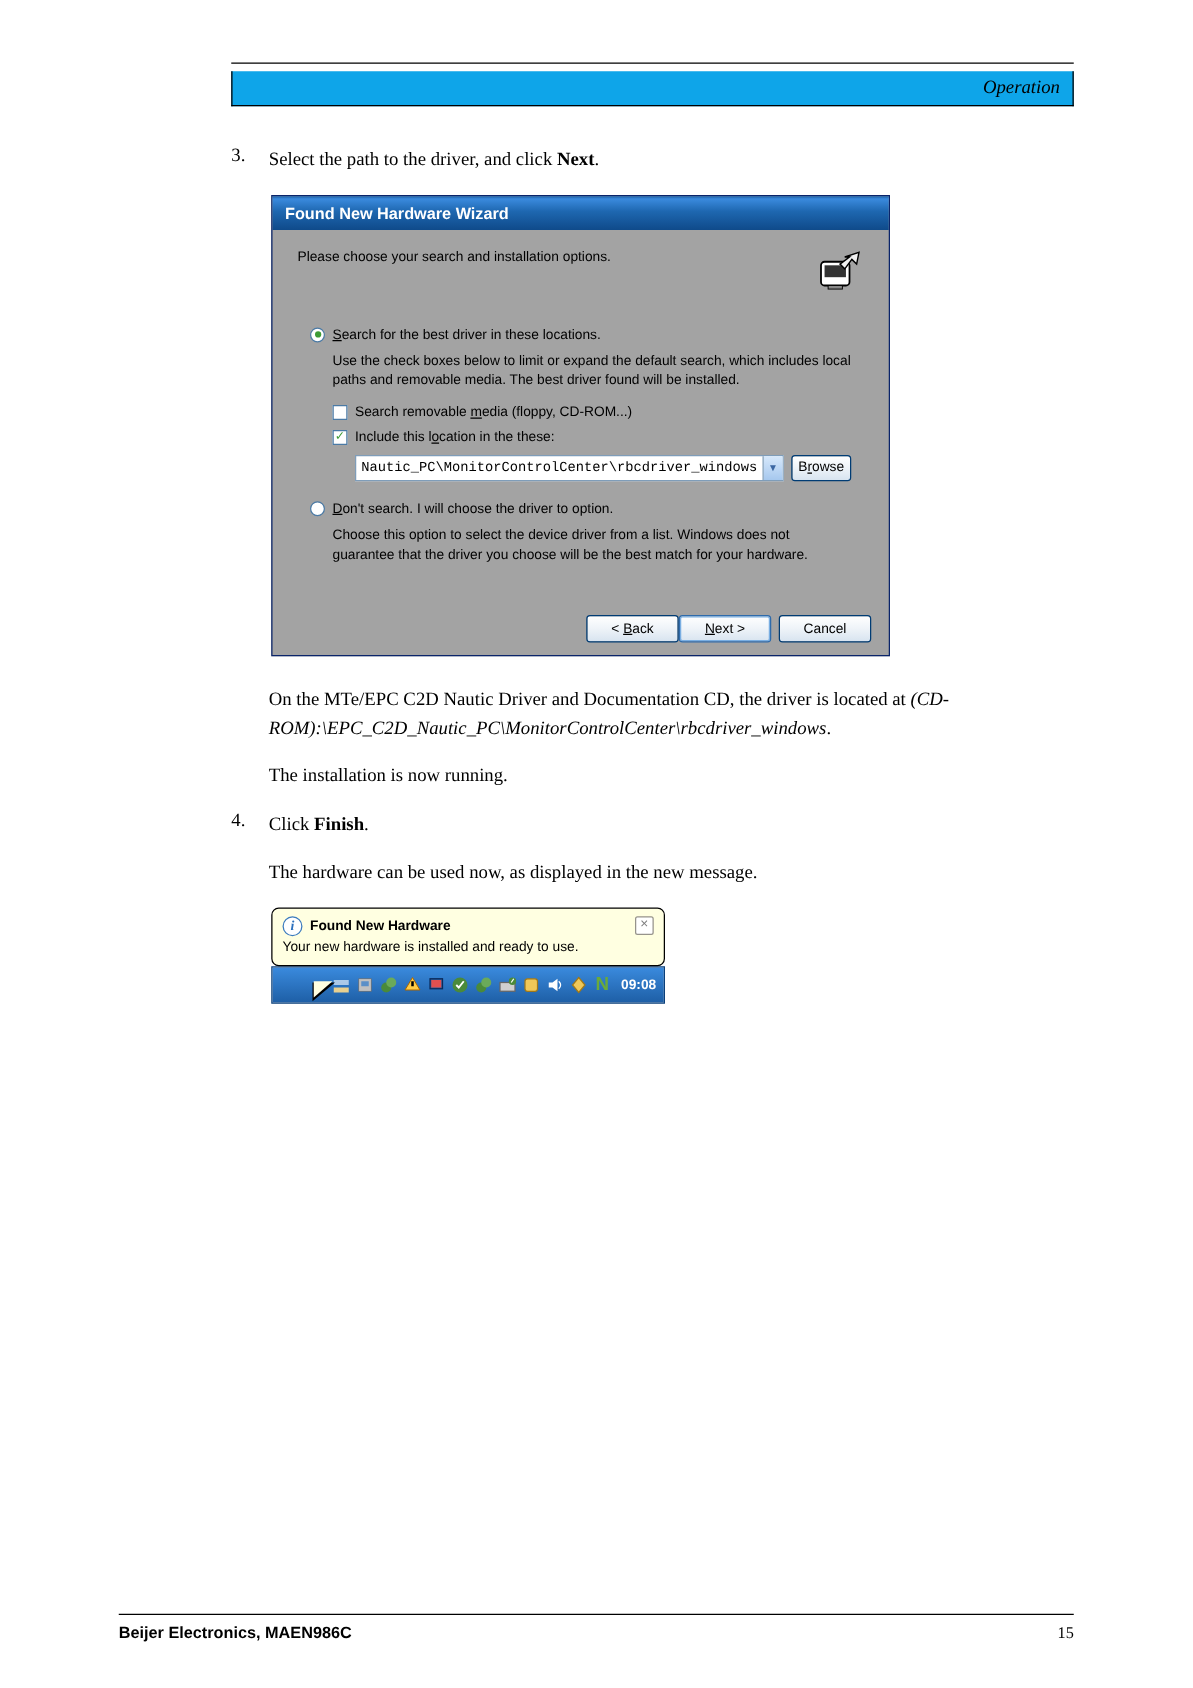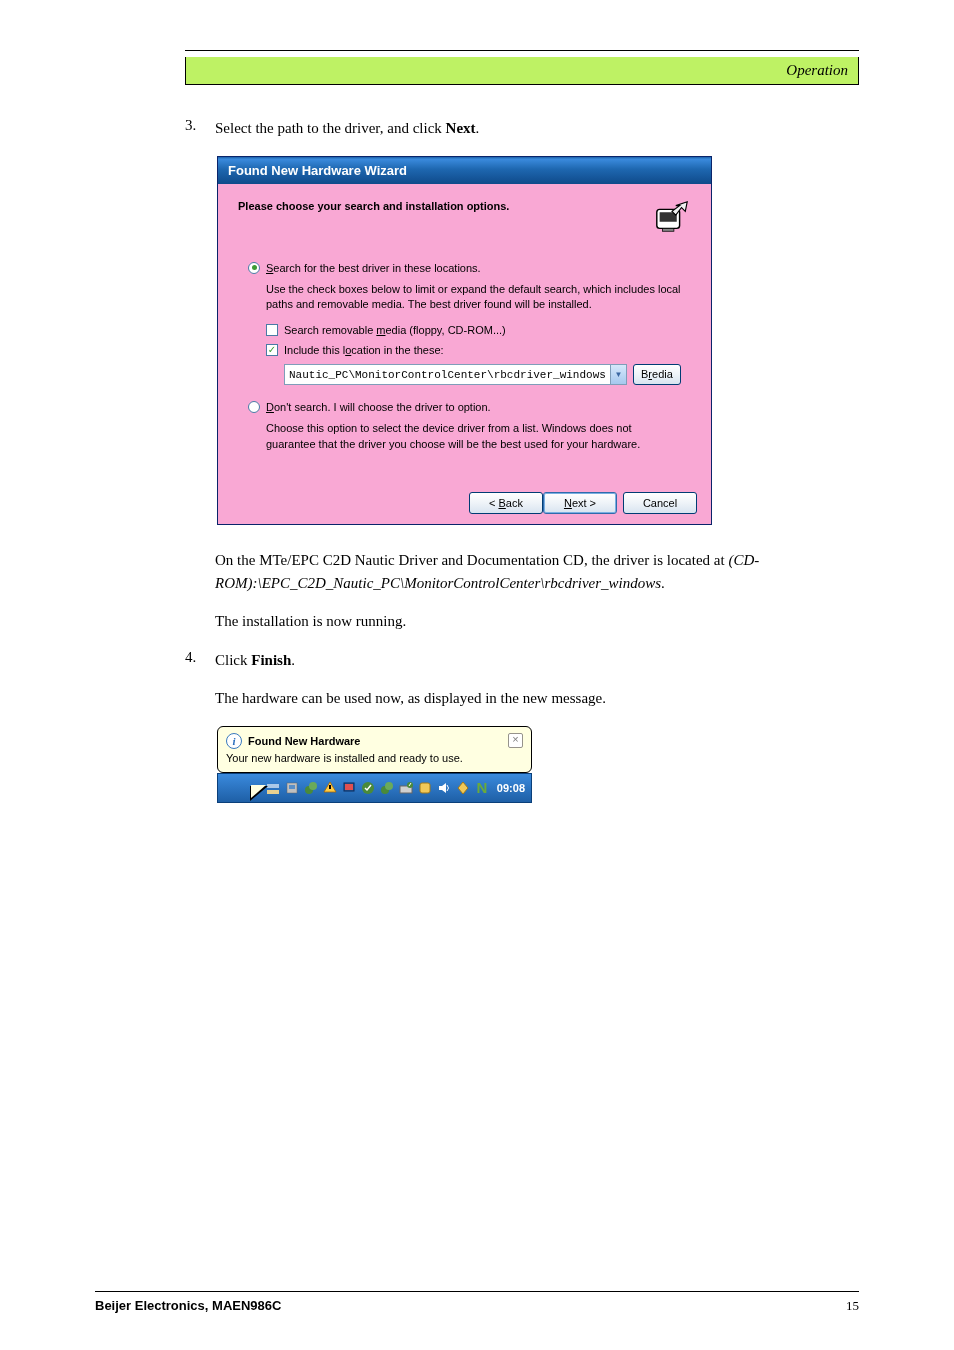--- a/index.html
+++ b/index.html
@@ -19,21 +19,21 @@
   .header-line {
     border-top: 1px solid #000;
     margin-bottom: 6px;
   }
   .header-box {
     display: flex;
     justify-content: flex-end;
     border: 1px solid #000;
     border-top: none;
     padding: 5px 10px;
-    background: #bef264;
+    background: #0ea5e9;
     margin-bottom: 32px;
   }
   .header-text {
     font-style: italic;
     font-size: 15px;
   }
   .step-row {
     display: flex;
     gap: 12px;
     margin-bottom: 16px;
@@ -44,37 +44,37 @@
   .bold { font-weight: bold; }
   .italic { font-style: italic; }
 
   .wizard-window {
     width: 495px;
     border: 1px solid #0a246a;
     margin-left: 32px;
     margin-bottom: 24px;
     font-family: Tahoma, Arial, sans-serif;
     font-size: 11px;
-    background: #f9a8d4;
+    background: #a3a3a3;
   }
   .wizard-titlebar {
     background: linear-gradient(to bottom, #1b5fa6 0%, #3a8add 8%, #1e67b0 45%, #0f4a8a 100%);
     color: #fff;
     font-weight: bold;
     padding: 6px 10px;
     font-size: 13px;
   }
   .wizard-header {
     display: flex;
     justify-content: space-between;
     align-items: flex-start;
     padding: 14px 20px 26px 20px;
   }
   .wizard-header-text {
-    font-weight: bold;
+    font-weight: normal;
     color: #000;
     font-size: 11px;
     padding-top: 2px;
   }
   .wizard-icon {
     width: 38px;
     height: 38px;
   }
   .wizard-body {
     padding: 0 30px 18px 30px;
@@ -332,27 +332,27 @@
       </div>
       <div class="checkbox-row">
         <div class="checkbox">✓</div>
         <div class="radio-label"><span>Include this l</span><span class="underline">o</span><span>cation in the these:</span></div>
       </div>
       <div class="combo-row">
         <div class="combo">
           <div class="combo-text">Nautic_PC\MonitorControlCenter\rbcdriver_windows</div>
           <div class="combo-arrow">▼</div>
         </div>
-        <button class="btn browse"><span>B</span><span style="text-decoration:underline">r</span><span>edia</span></button>
+        <button class="btn browse"><span>B</span><span style="text-decoration:underline">r</span><span>owse</span></button>
       </div>
       <div class="radio-row">
         <div class="radio-outer"></div>
         <div class="radio-label"><span class="underline">D</span><span>on't search. I will choose the driver to option.</span></div>
       </div>
-      <div class="helper-text">Choose this option to select the device driver from a list.  Windows does not guarantee that the driver you choose will be the best used for your hardware.</div>
+      <div class="helper-text">Choose this option to select the device driver from a list.  Windows does not guarantee that the driver you choose will be the best match for your hardware.</div>
     </div>
     <div class="wizard-footer">
       <div class="wizard-footer-group">
         <button class="btn nav"><span>&lt; </span><span style="text-decoration:underline">B</span><span>ack</span></button>
         <button class="btn nav focus"><span style="text-decoration:underline">N</span><span>ext &gt;</span></button>
       </div>
       <button class="btn nav">Cancel</button>
     </div>
   </div>
 

